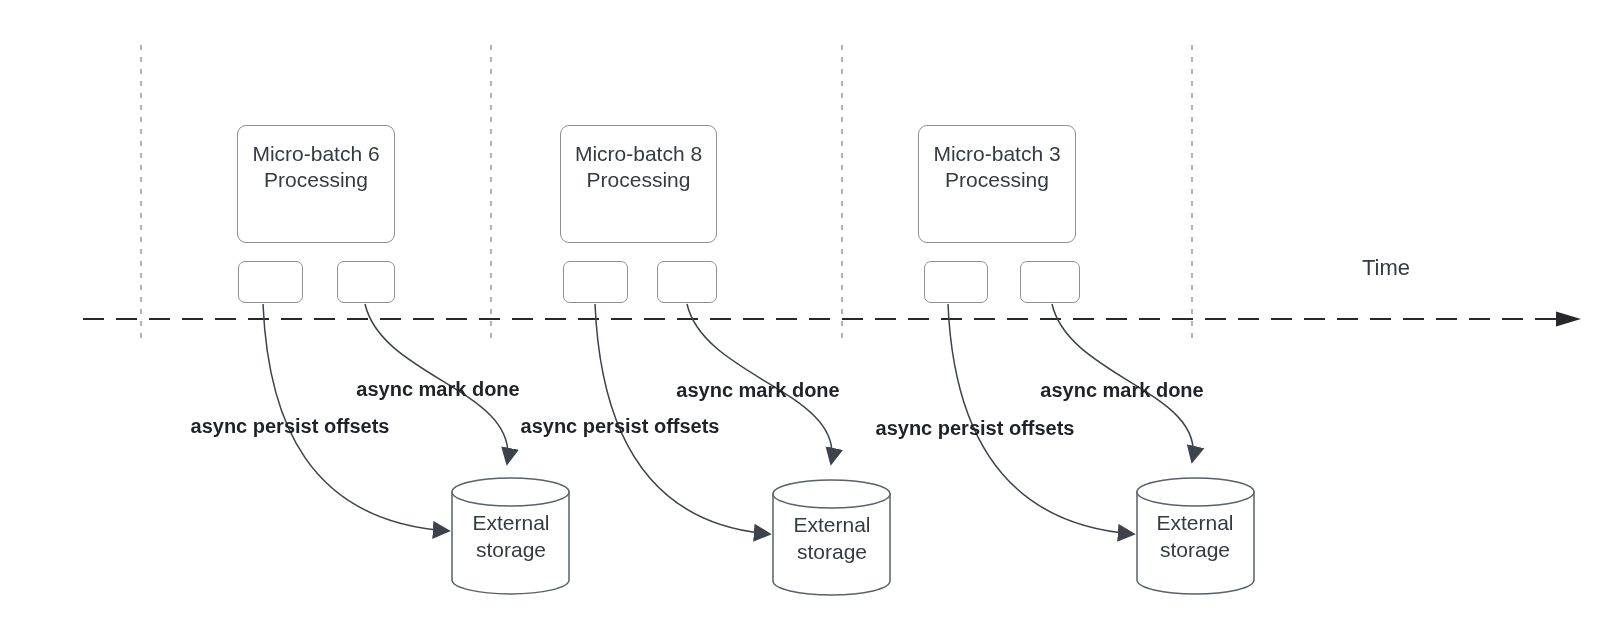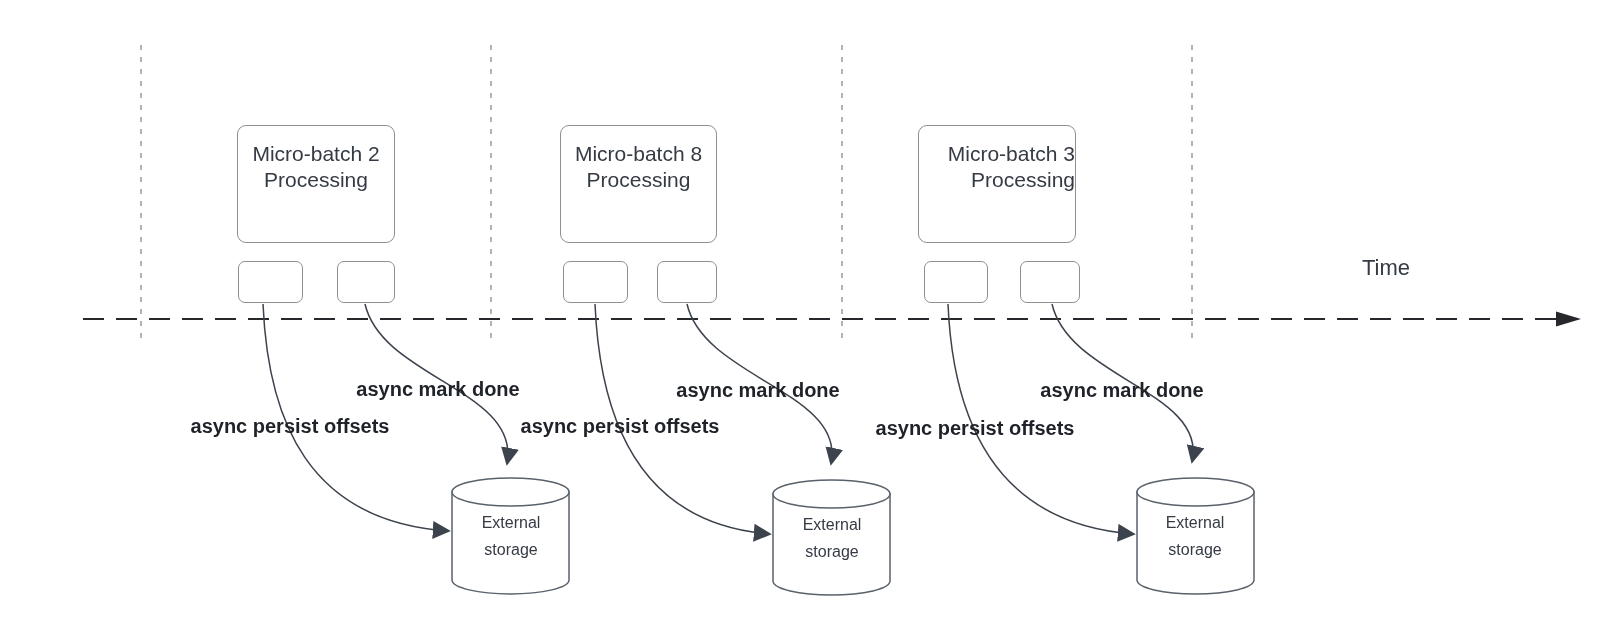--- a/index.html
+++ b/index.html
@@ -23,21 +23,21 @@
   .smallbox{
     position:absolute;box-sizing:border-box;background:#ffffff;
     border:1px solid var(--boxBorder,#8f8f8f);border-radius:7px;
   }
   .asynclabel{
     position:absolute;transform:translateX(-50%);white-space:nowrap;
     color:var(--label,#1f2329);font-size:20px;font-weight:700;line-height:18px;
   }
   .storagelabel{
     position:absolute;width:110px;text-align:center;
-    color:var(--text,#353b44);font-size:16px;line-height:27px;
+    color:var(--text,#353b44);font-size:21px;line-height:27px;
   }
   .timelabel{
     position:absolute;color:var(--text,#353b44);font-size:22px;line-height:24px;
     white-space:nowrap;
   }
 </style>
 </head>
 <body>
 
 <div class="canvas">
@@ -74,40 +74,40 @@
       <path class="cyl" d="M773,494 L773,581 A58.5,14 0 0 0 890,581 L890,494 Z"></path>
       <ellipse class="cyl" cx="831.5" cy="494" rx="58.5" ry="14"></ellipse>
     </g>
     <g>
       <path class="cyl" d="M1137,492 L1137,580 A58.5,14 0 0 0 1254,580 L1254,492 Z"></path>
       <ellipse class="cyl" cx="1195.5" cy="492" rx="58.5" ry="14"></ellipse>
     </g>
   </svg>
 
   <div class="bigbox" style="left:237px;top:125px;width:158px;height:118px;">
-    <div>Micro-batch 2</div>
+    <div>Micro-batch 6</div>
     <div>Processing</div>
   </div>
   <div class="smallbox" style="left:238px;top:261px;width:65px;height:42px;"></div>
   <div class="smallbox" style="left:337px;top:261px;width:58px;height:42px;"></div>
   <div class="asynclabel" style="left:290px;top:417px;">async persist offsets</div>
   <div class="asynclabel" style="left:438px;top:380px;">async mark done</div>
   <div class="storagelabel" style="left:456px;top:509px;">External storage</div>
 
   <div class="bigbox" style="left:560px;top:125px;width:157px;height:118px;">
     <div>Micro-batch 8</div>
     <div>Processing</div>
   </div>
   <div class="smallbox" style="left:563px;top:261px;width:65px;height:42px;"></div>
   <div class="smallbox" style="left:657px;top:261px;width:60px;height:42px;"></div>
   <div class="asynclabel" style="left:620px;top:417px;">async persist offsets</div>
   <div class="asynclabel" style="left:758px;top:381px;">async mark done</div>
   <div class="storagelabel" style="left:777px;top:511px;">External storage</div>
 
-  <div class="bigbox" style="left:918px;top:125px;width:158px;height:118px;align-items:flex-end;">
+  <div class="bigbox" style="left:918px;top:125px;width:158px;height:118px;">
     <div>Micro-batch 3</div>
     <div>Processing</div>
   </div>
   <div class="smallbox" style="left:924px;top:261px;width:64px;height:42px;"></div>
   <div class="smallbox" style="left:1020px;top:261px;width:60px;height:42px;"></div>
   <div class="asynclabel" style="left:975px;top:419px;">async persist offsets</div>
   <div class="asynclabel" style="left:1122px;top:381px;">async mark done</div>
   <div class="storagelabel" style="left:1140px;top:509px;">External storage</div>
 
   <div class="timelabel" style="left:1362px;top:256px;text-align:right;">Time</div>

